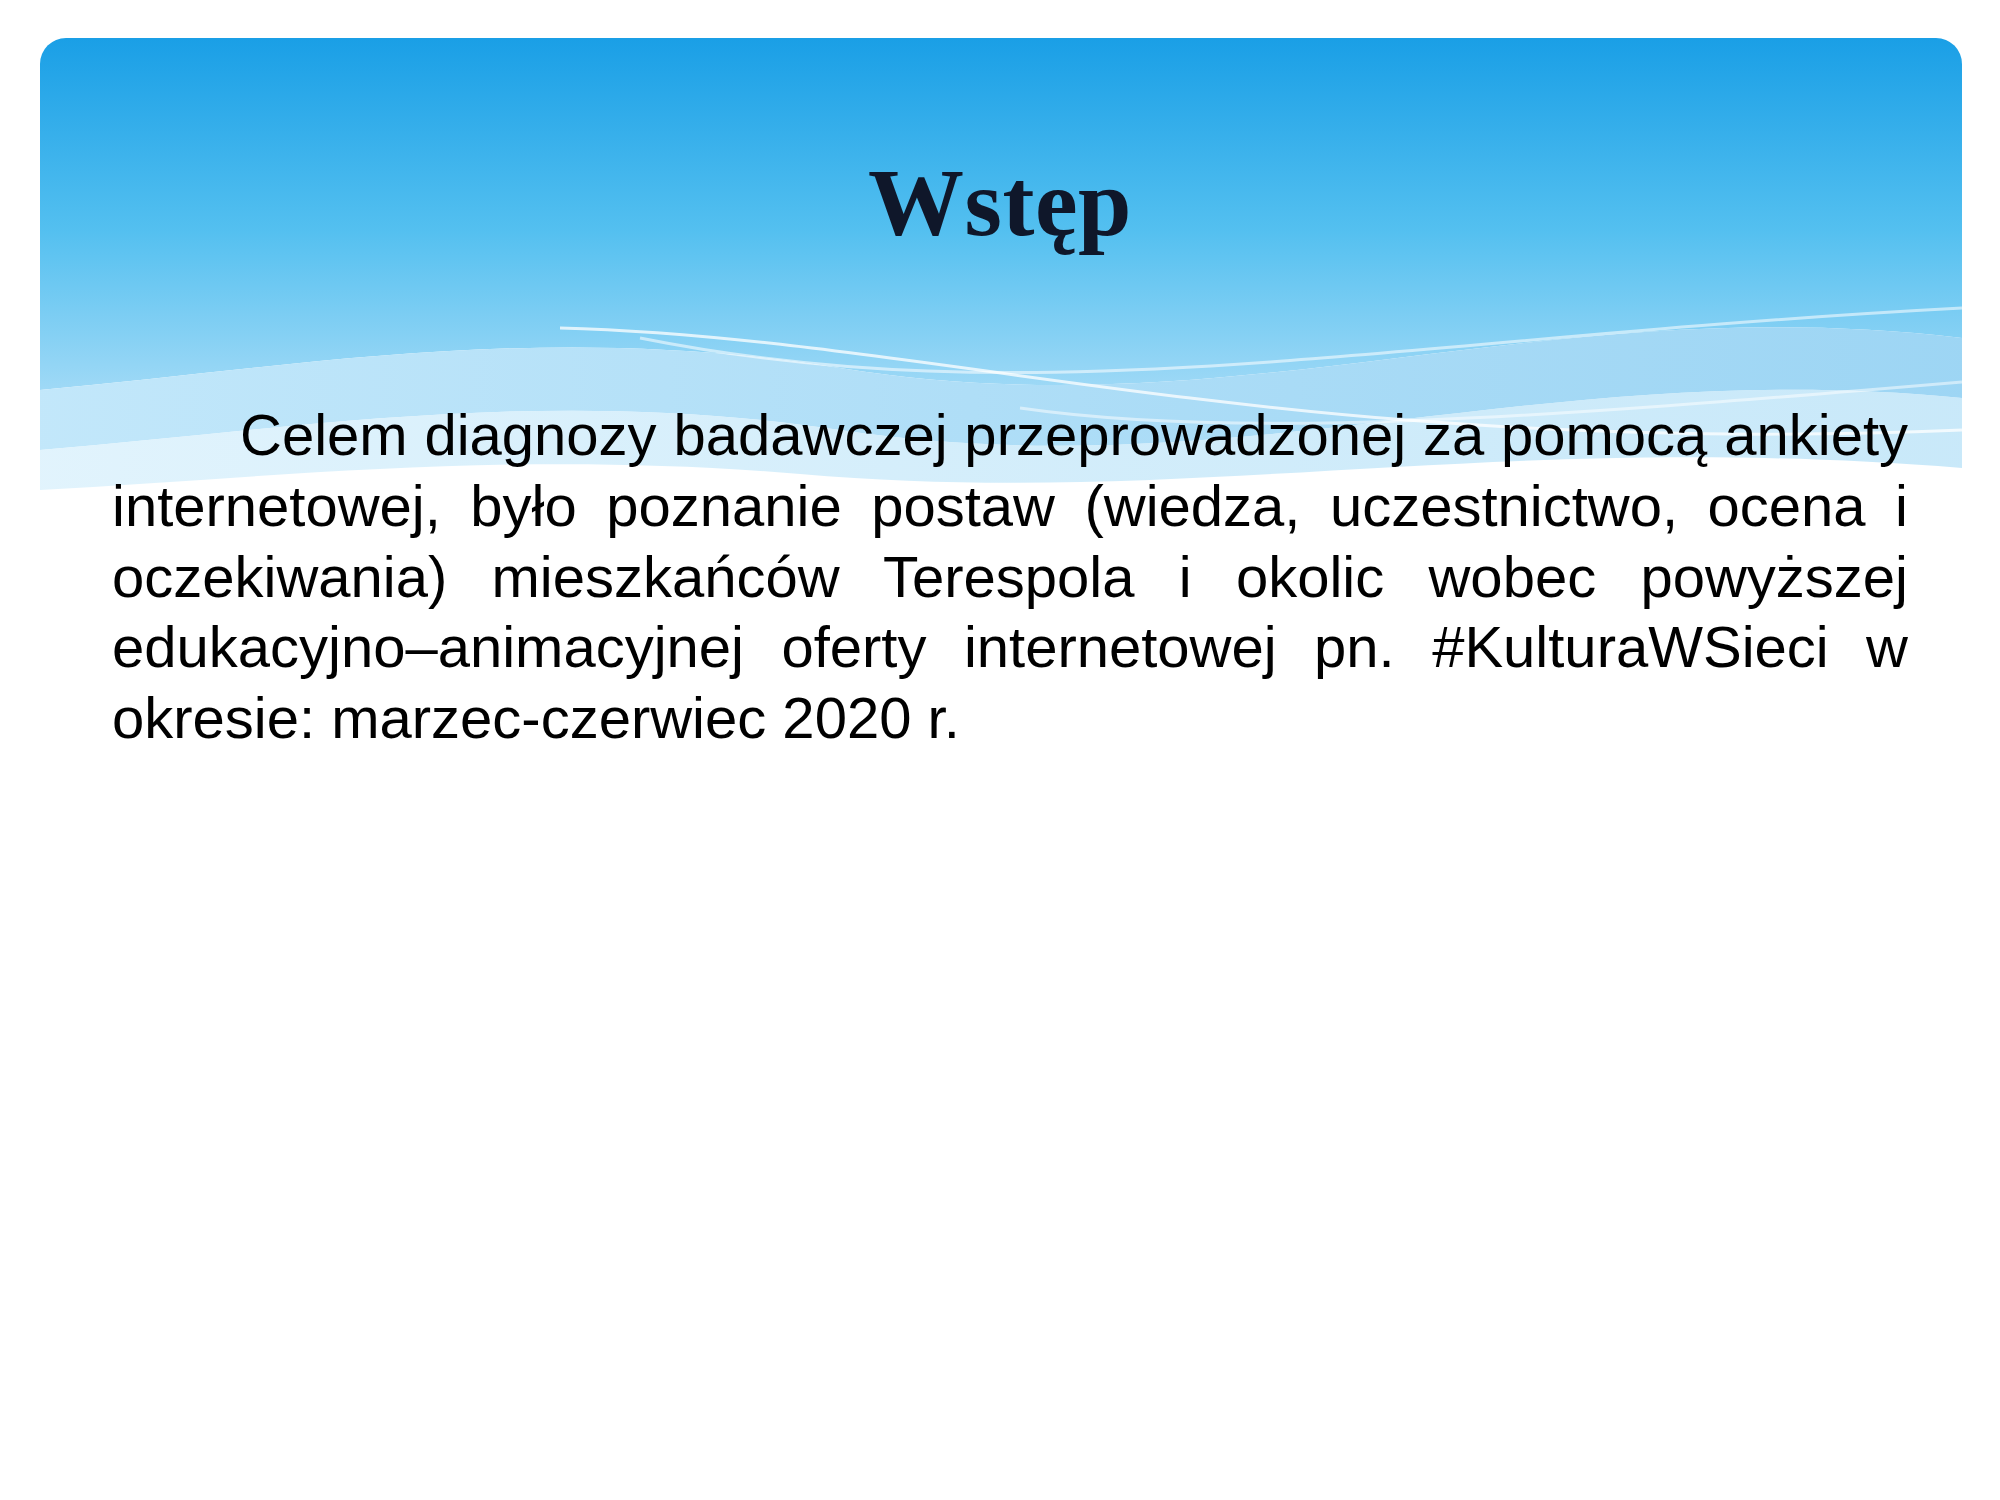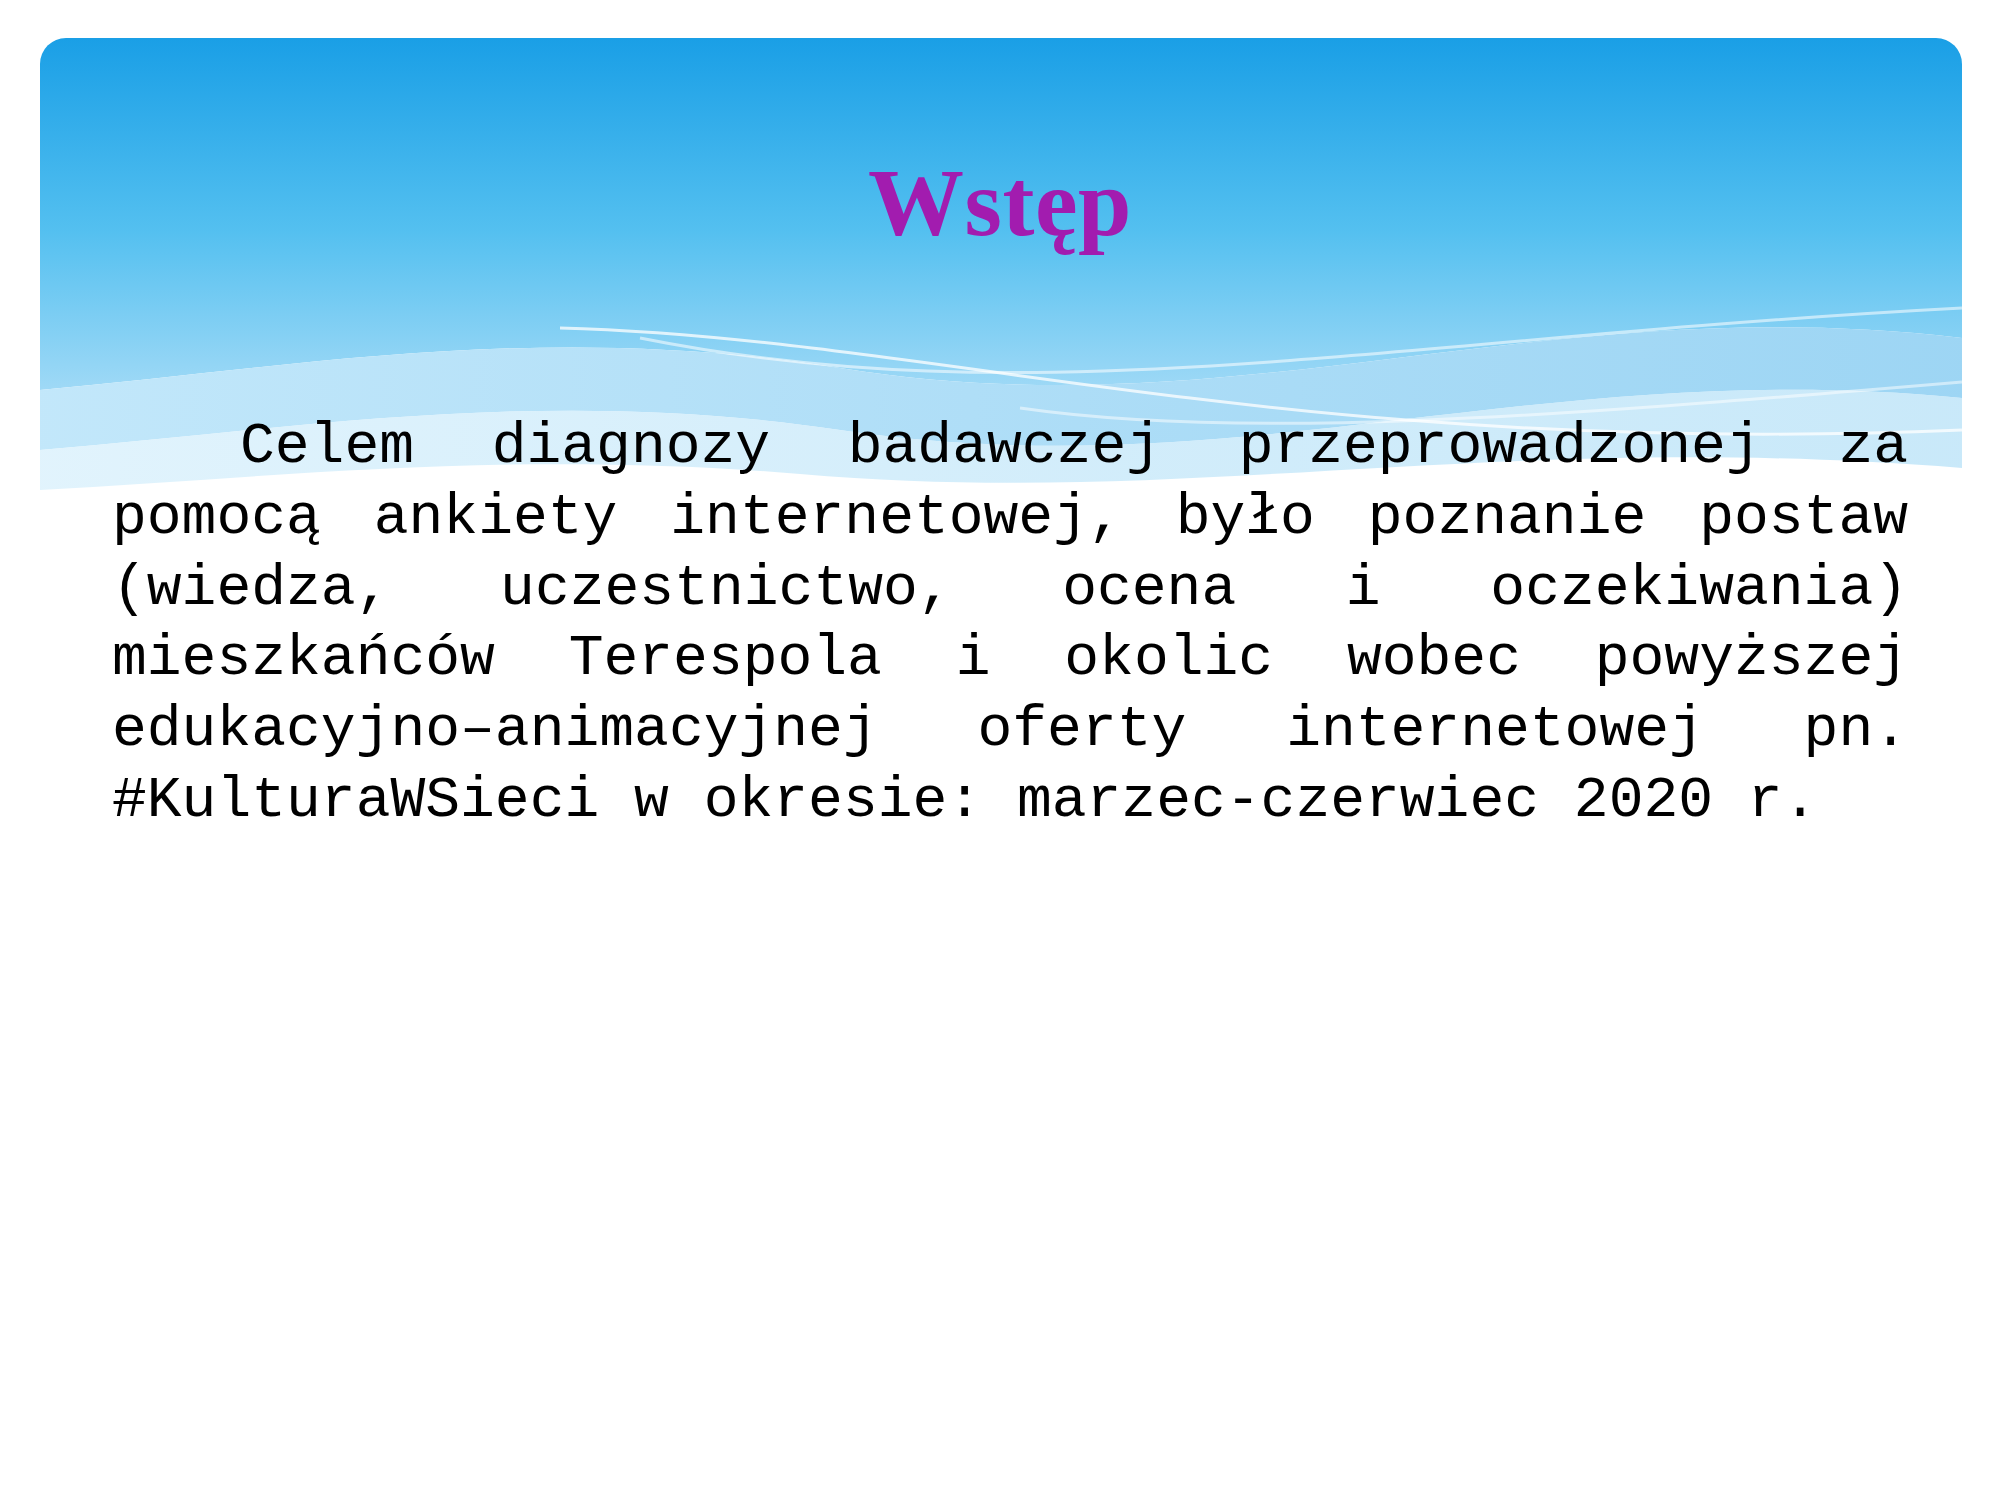--- a/index.html
+++ b/index.html
@@ -39,32 +39,32 @@
   .title {
     position: absolute;
     left: 0;
     right: 0;
     top: 150px;
     text-align: center;
     font-family: "Liberation Serif", serif;
     font-weight: bold;
     font-size: 96px;
     line-height: 1.1;
-    color: #a21caf;
+    color: #0f172a;
     letter-spacing: 0.5px;
     z-index: 5;
   }
   .body-text {
     position: absolute;
     left: 112px;
     right: 92px;
-    top: 412px;
+    top: 400px;
     z-index: 6;
     color: #000000;
-    font-family: Liberation Mono, monospace;
+    font-family: Liberation Sans, sans-serif;
     font-size: 58px;
     line-height: 1.22;
   }
   .para {
     margin: 0 0 18px 0;
     text-align: justify;
     text-justify: inter-word;
   }
   .para.first {
     text-indent: 128px;

